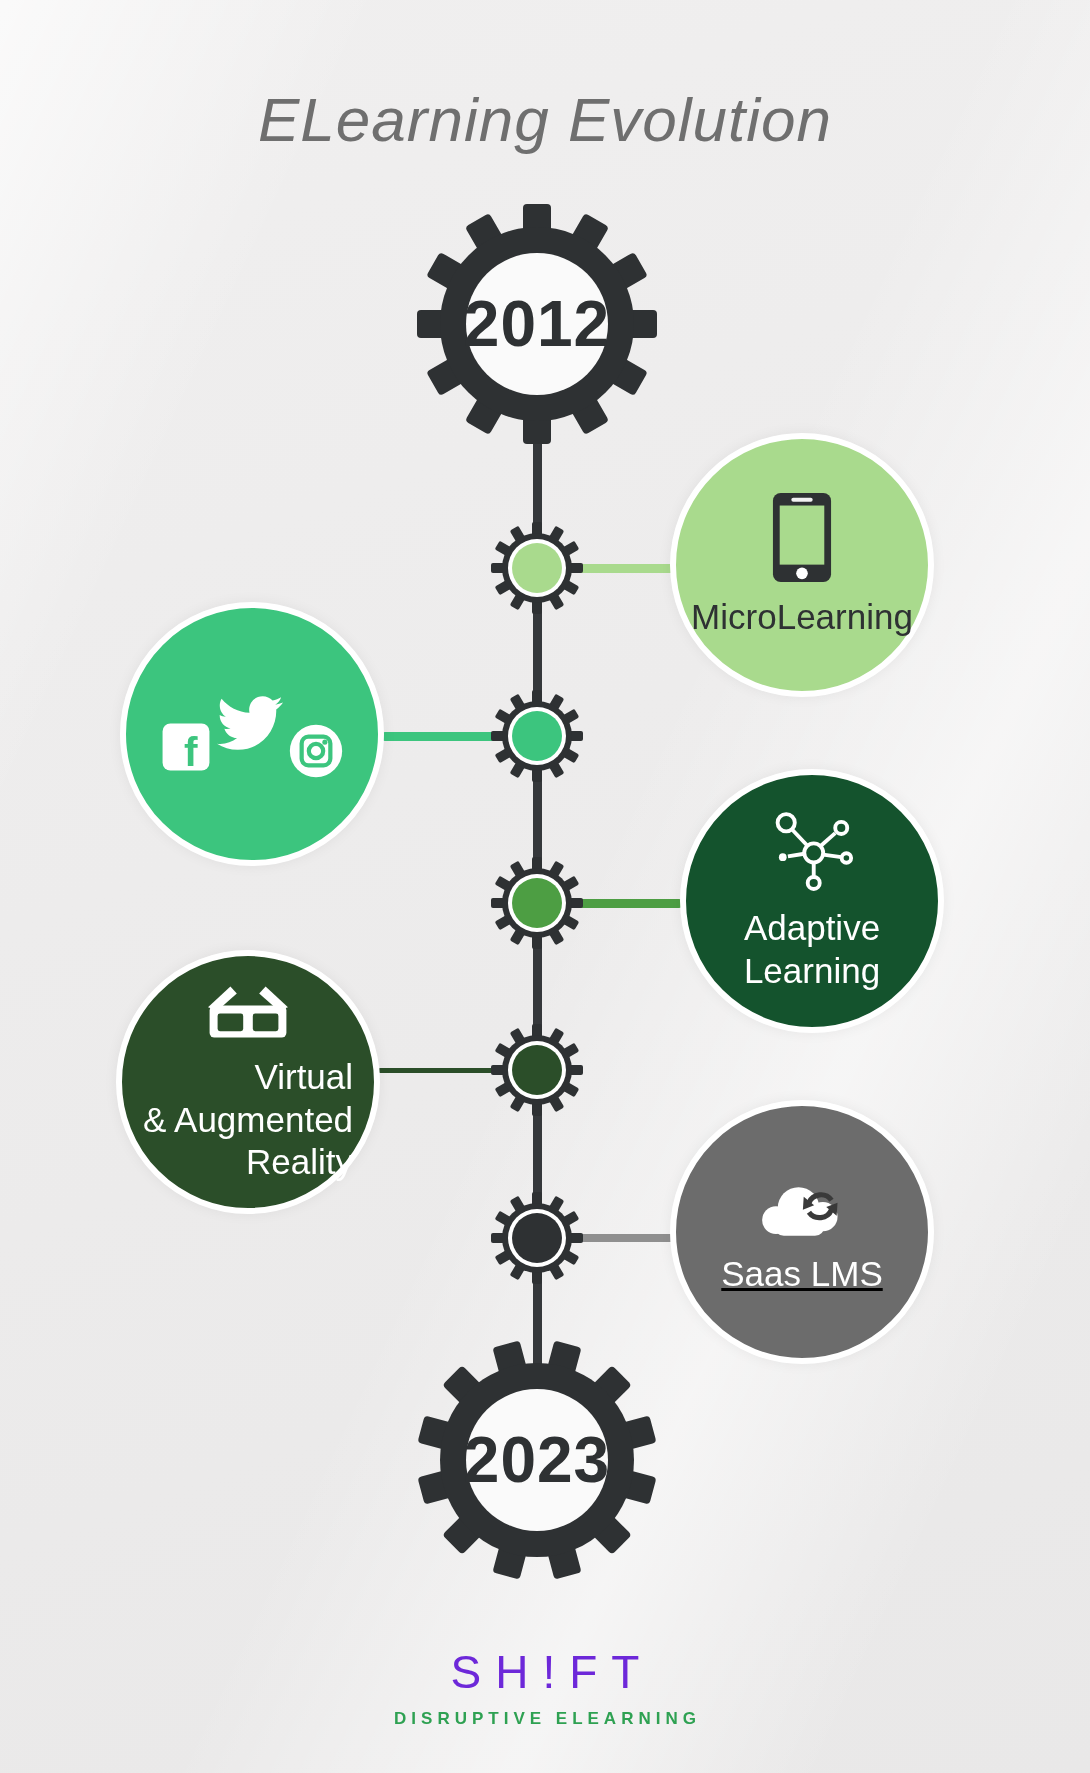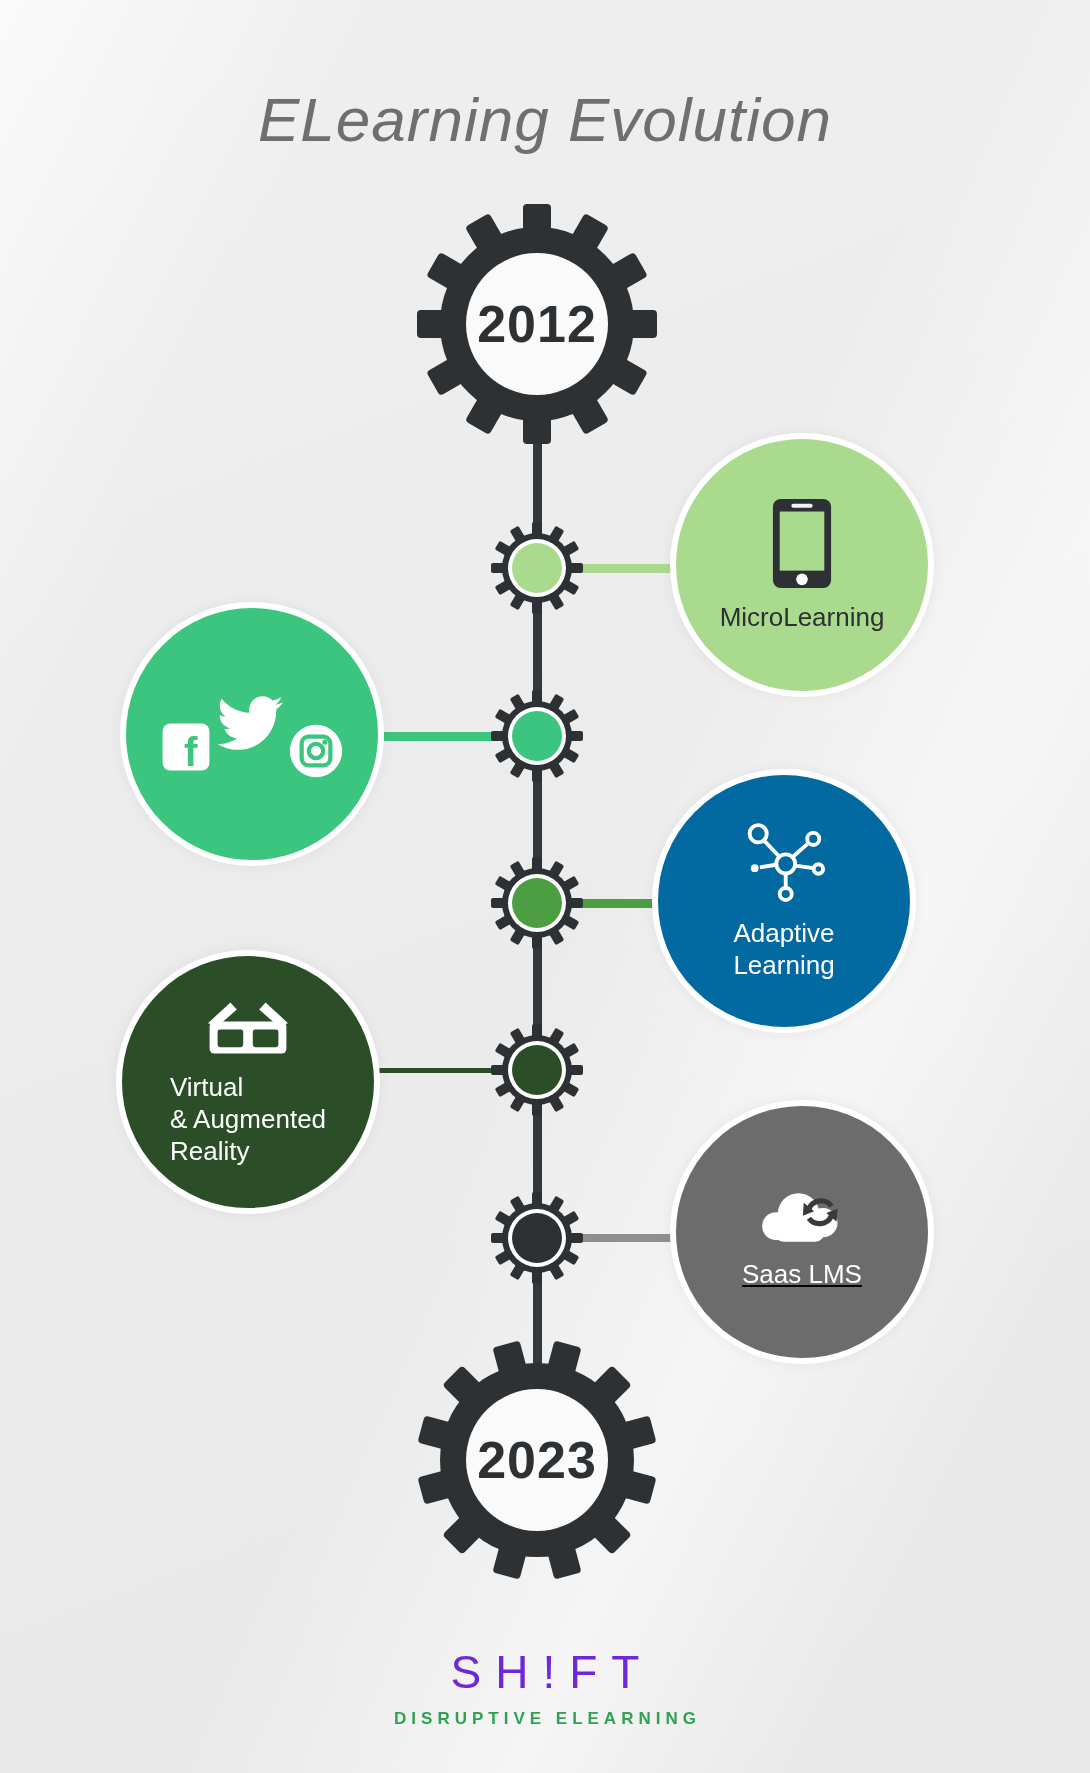--- a/index.html
+++ b/index.html
@@ -25,30 +25,30 @@
 
   .connector{position:absolute;z-index:2;border-radius:3px;}
 
   .bubble{
     position:absolute;width:264px;height:264px;border-radius:50%;
     border:6px solid #ffffff;box-sizing:border-box;z-index:3;
     display:flex;flex-direction:column;align-items:center;justify-content:center;
     box-shadow:0 0 14px rgba(0,0,0,0.06);
   }
   .bubble-label{
-    text-align:left;white-space:pre-line;
-    font-size:26px;line-height:1.22;margin-top:12px;
+    text-align:right;white-space:pre-line;
+    font-size:35px;line-height:1.22;margin-top:12px;
   }
   .social-icons{display:flex;align-items:flex-start;margin-top:6px;}
 
   .big-gear{position:absolute;width:244px;height:244px;z-index:4;display:flex;align-items:center;justify-content:center;}
   .big-gear svg{position:absolute;left:0;top:0;}
   .year{
     position:relative;z-index:5;
-    font-size:52px;font-weight:700;color:#2e3133;letter-spacing:1px;
+    font-size:64px;font-weight:700;color:#2e3133;letter-spacing:1px;
   }
 
   .small-gear{position:absolute;width:96px;height:96px;z-index:4;}
 
   .footer{position:absolute;left:0;width:100%;text-align:center;z-index:5;}
   .brand{top:1645px;font-size:46px;font-weight:500;letter-spacing:14px;color:#6d28d9;text-indent:14px;}
   .tagline{top:1709px;font-size:17px;font-weight:700;letter-spacing:5px;text-indent:5px;}
 </style>
 </head>
 <body>
@@ -222,21 +222,21 @@
         <g transform="rotate(330)">
             <rect x="-5" y="-46" width="10" height="14" rx="2"></rect>
           </g>
         <circle r="35"></circle>
       </g>
       <circle r="29" fill="#ffffff"></circle>
       <circle r="25" fill="#3cc57e"></circle>
     </svg>
   </div>
 
-  <div class="bubble" style="left: 652px; top: 769px; background-color: #0369a1;">
+  <div class="bubble" style="left: 680px; top: 769px; background-color: #14532d;">
     <svg viewBox="0 0 100 100" width="86" height="86">
       <g stroke="#ffffff" stroke-width="4.5" fill="none">
         <line x1="45" y1="43" x2="26" y2="23"></line>
         <line x1="60" y1="43" x2="77" y2="28"></line>
         <line x1="63" y1="53" x2="84" y2="56"></line>
         <line x1="41" y1="52" x2="22" y2="55"></line>
         <line x1="52" y1="61" x2="52" y2="80"></line>
         <circle cx="52" cy="51" r="11"></circle>
         <circle cx="20" cy="16" r="10"></circle>
         <circle cx="84" cy="22" r="7"></circle>

